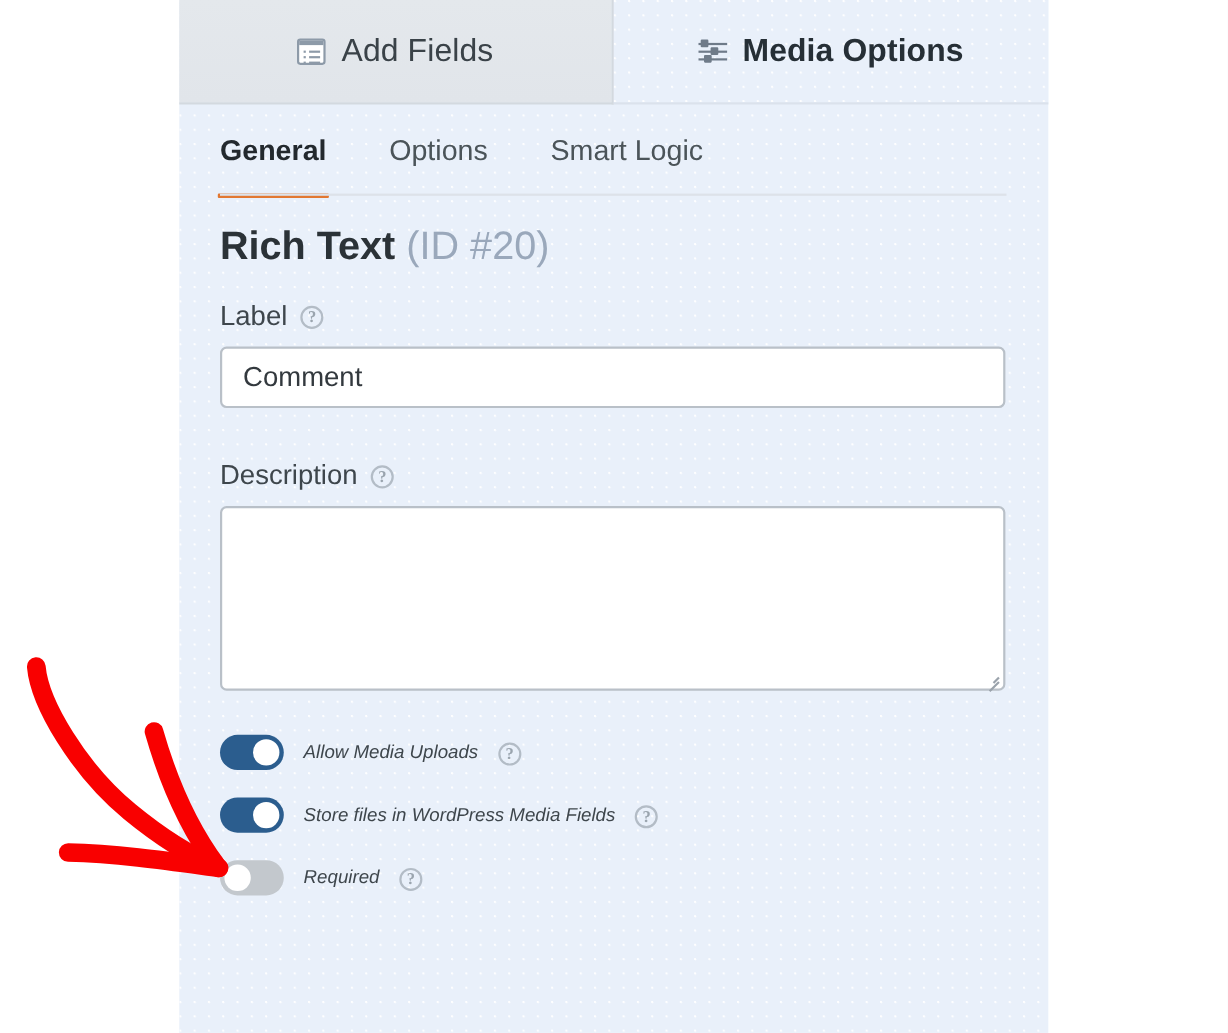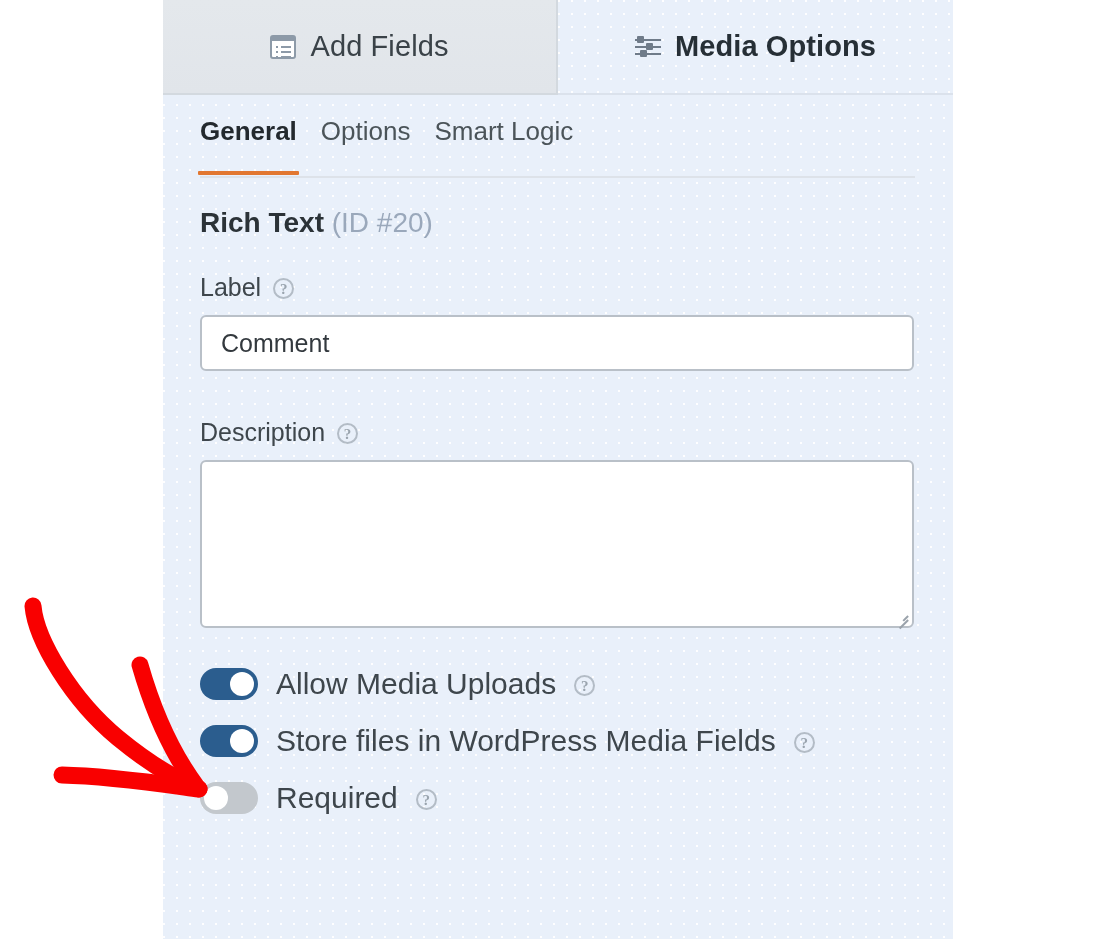--- a/index.html
+++ b/index.html
@@ -125,22 +125,22 @@
   
   #subtabs {
     position: absolute;
     left: 0;
     top: 110px;
     width: 790px;
     height: 70px;
     padding-left: 37px;
     box-sizing: border-box;
     display: flex;
-    align-items: center;
-    gap: 24px;
+    align-items: flex-end;
+    gap: 57px;
   }
   .subtab {
     font-size: 26px;
     color: #4b5459;
     cursor: pointer;
     line-height: 32px;
     padding-bottom: 28px;
     position: relative;
   }
   .subtab.active {
@@ -166,21 +166,21 @@
   }
 
   
   #content {
     position: absolute;
     left: 37px;
     top: 206px;
     width: 716px;
   }
   #field-title {
-    font-size: 28px;
+    font-size: 36px;
     line-height: 34px;
     margin-bottom: 32px;
   }
   #field-title .name {
     font-weight: bold;
     color: #2b3237;
   }
   #field-title .fid {
     color: #9aa8bb;
     font-weight: normal;
@@ -282,23 +282,24 @@
   .toggle .knob {
     position: absolute;
     top: 4px;
     width: 24px; height: 24px;
     border-radius: 50%;
     background: #ffffff;
   }
   .toggle.on  .knob { left: 30px; }
   .toggle.off .knob { left: 4px; }
   .toggle-label {
-    font-size: 30px;
+    font-size: 17px;
     color: #3e464c;
     line-height: 30px;
+    font-style: italic;
   }
 
   
   #annotation {
     position: absolute;
     left: 0; top: 0;
     width: 1116px; height: 939px;
     pointer-events: none;
   }
 </style>

